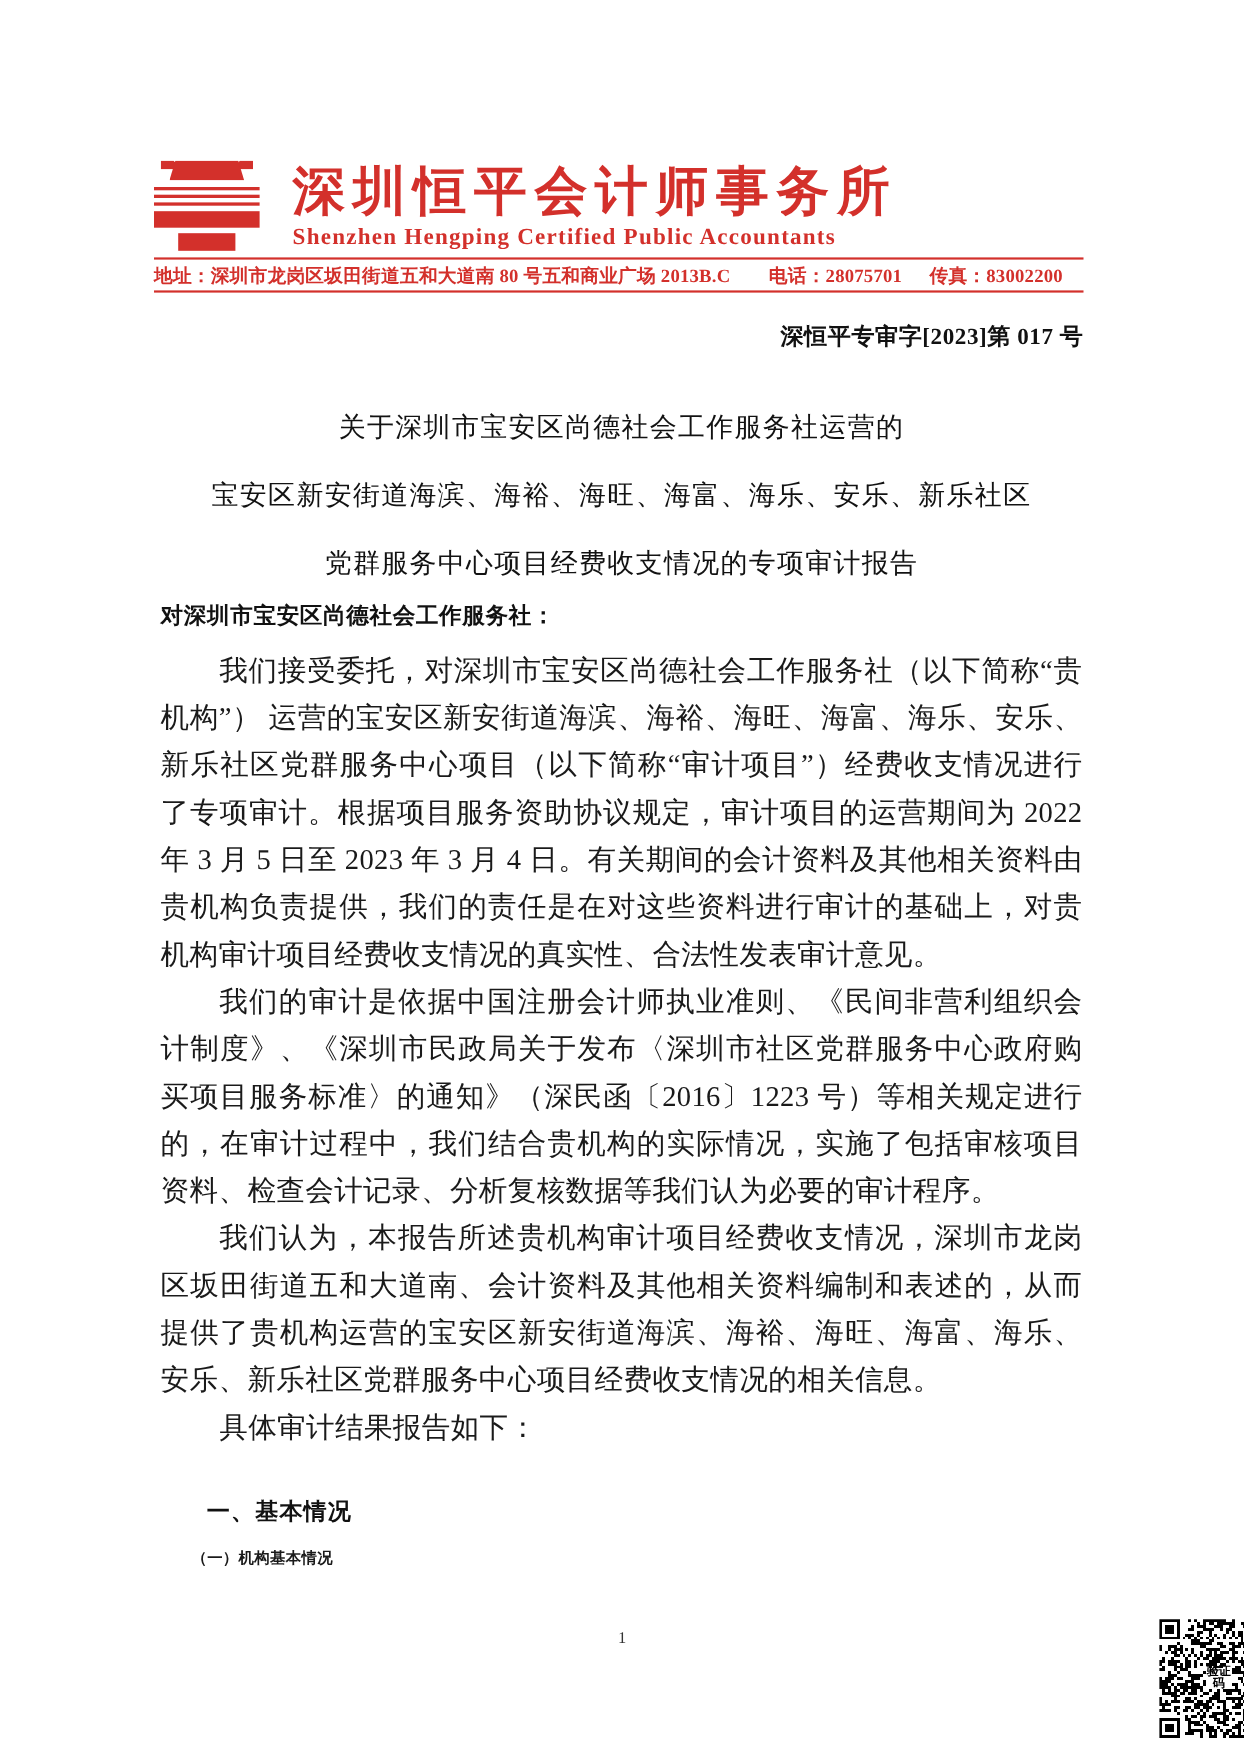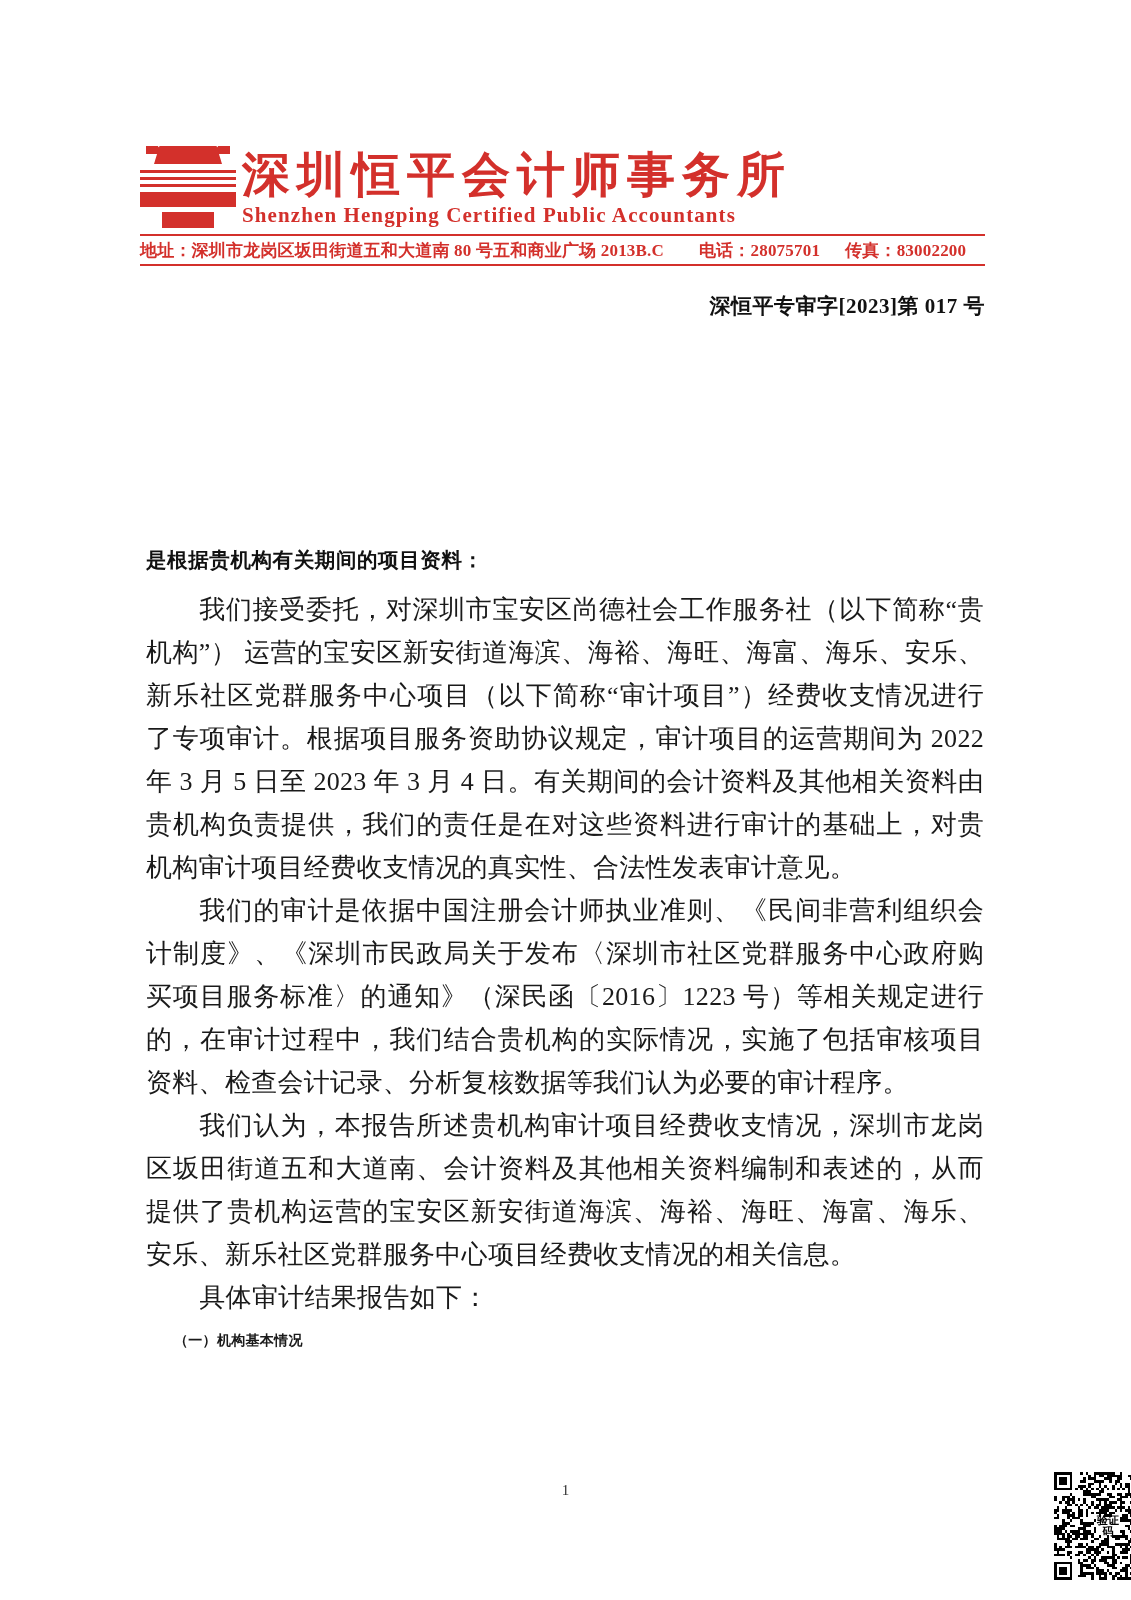--- a/index.html
+++ b/index.html
@@ -25,21 +25,21 @@
   
   .letterhead {
     position: absolute;
     left: 140px;
     top: 140px;
     width: 845px;
   }
   .lh-row {
     display: flex;
     align-items: flex-end;
-    gap: 6px;
+    gap: 30px;
   }
   .logo-mark {
     position: relative;
     width: 96px;
     height: 88px;
     flex: 0 0 96px;
   }
   .logo-mark .lm-top {
     position: absolute;
     left: 14px; top: 6px;
@@ -255,27 +255,33 @@
       <span class="lh-contact-sp"></span>
       <span>电话：28075701</span>
       <span class="lh-contact-sp" style="width:16px"></span>
       <span>传真：83002200</span>
     </div>
     <div class="lh-rule-bottom"></div>
   </div>
 
   <div class="doc-no">深恒平专审字[2023]第 017 号</div>
 
+  <div class="title-block">
+    <div class="title-line">关于深圳市宝安区尚德社会工作服务社运营的</div>
+    <div class="title-line">宝安区新安街道海滨、海裕、海旺、海富、海乐、安乐、新乐社区</div>
+    <div class="title-line">党群服务中心项目经费收支情况的专项审计报告</div>
+  </div>
 
   <div class="body-block">
-    <div class="addressee">是根据贵机构有关期间的项目资料：</div>
+    <div class="addressee">对深圳市宝安区尚德社会工作服务社：</div>
     <p class="para">我们接受委托，对深圳市宝安区尚德社会工作服务社（以下简称“贵机构”） 运营的宝安区新安街道海滨、海裕、海旺、海富、海乐、安乐、新乐社区党群服务中心项目（以下简称“审计项目”）经费收支情况进行了专项审计。根据项目服务资助协议规定，审计项目的运营期间为 2022 年 3 月 5 日至 2023 年 3 月 4 日。有关期间的会计资料及其他相关资料由贵机构负责提供，我们的责任是在对这些资料进行审计的基础上，对贵机构审计项目经费收支情况的真实性、合法性发表审计意见。</p>
     <p class="para">我们的审计是依据中国注册会计师执业准则、《民间非营利组织会计制度》、《深圳市民政局关于发布〈深圳市社区党群服务中心政府购买项目服务标准〉的通知》（深民函〔2016〕1223 号）等相关规定进行的，在审计过程中，我们结合贵机构的实际情况，实施了包括审核项目资料、检查会计记录、分析复核数据等我们认为必要的审计程序。</p>
     <p class="para">我们认为，本报告所述贵机构审计项目经费收支情况，深圳市龙岗区坂田街道五和大道南、会计资料及其他相关资料编制和表述的，从而提供了贵机构运营的宝安区新安街道海滨、海裕、海旺、海富、海乐、安乐、新乐社区党群服务中心项目经费收支情况的相关信息。</p>
     <p class="para">具体审计结果报告如下：</p>
+    <div class="sec-h1">一、基本情况</div>
     <div class="sec-h2">（一）机构基本情况</div>
   </div>
 
   <div class="page-num">1</div>
 
   <div class="qr-wrap">
     <svg viewBox="0 0 41 41" shape-rendering="crispEdges" aria-hidden="true">
       <rect width="41" height="41" fill="#ffffff"></rect>
       <g fill="#000000" id="qr-modules">
           <rect x="0" y="0" width="1" height="1"></rect>

